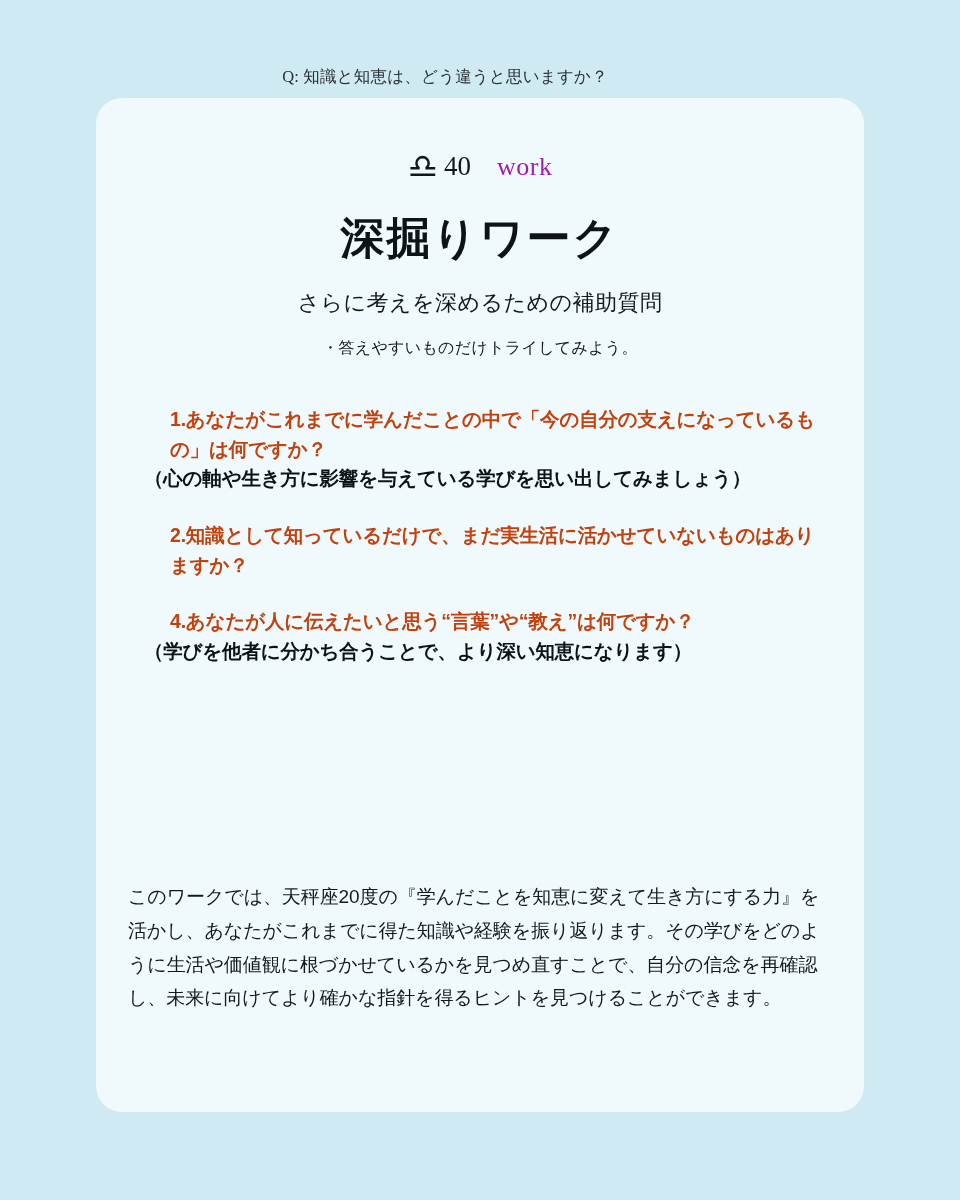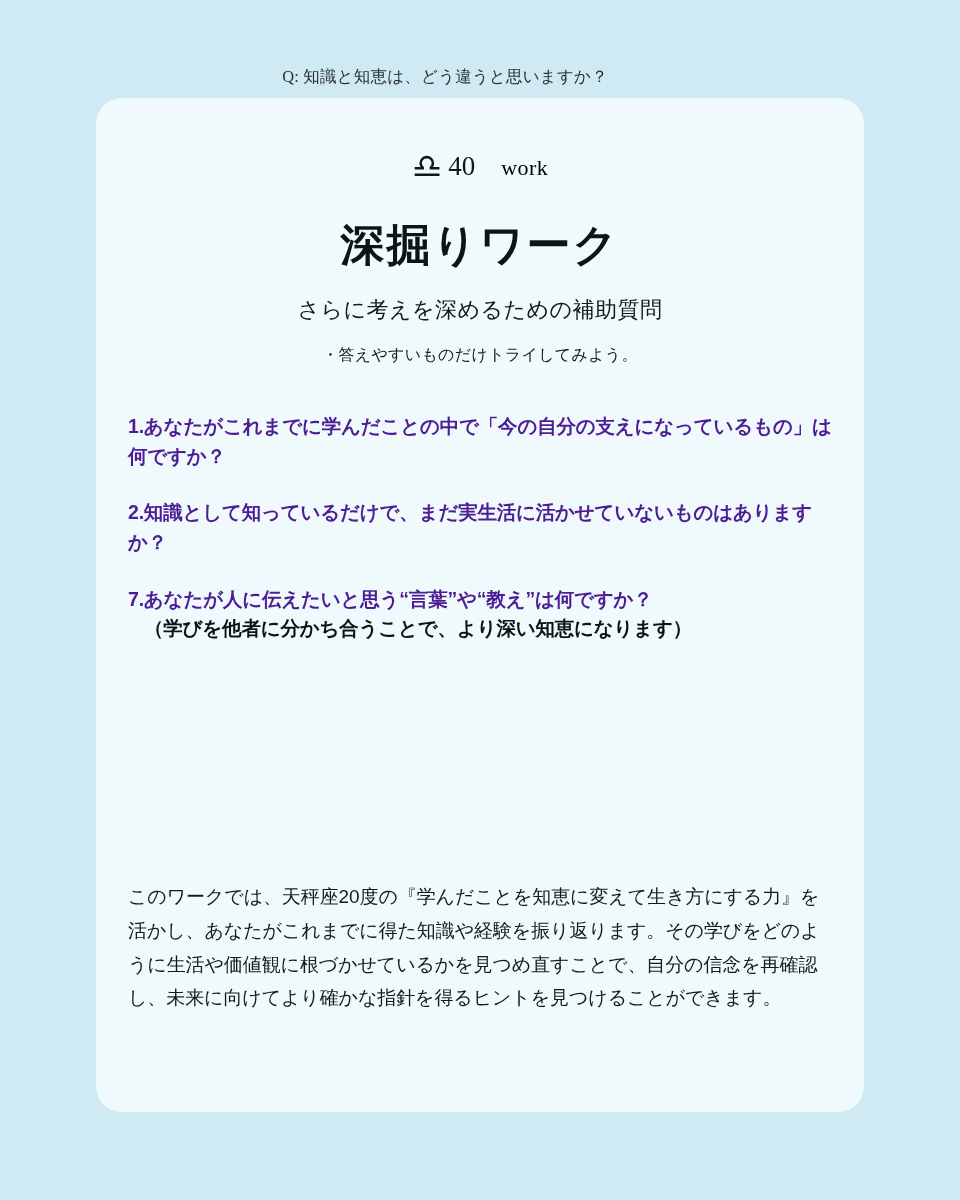--- a/index.html
+++ b/index.html
@@ -55,28 +55,28 @@
     color: #11171a;
     position: relative;
     top: 3px;
   }
   .sign-degree {
     font-size: 27px;
     font-family: "Liberation Serif", serif;
     color: #11171a;
   }
   .sign-word {
-    font-size: 22px;
+    font-size: 26px;
     font-family: "Liberation Serif", serif;
-    color: #000000;
+    color: #a21caf;
     margin-left: 20px;
     letter-spacing: 0.5px;
   }
   .card-title {
-    margin-top: 34px;
+    margin-top: 27px;
     text-align: center;
     font-size: 44px;
     font-weight: bold;
     letter-spacing: 2px;
     color: #0e1315;
     font-family: "Liberation Serif", serif;
   }
   .card-subtitle {
     margin-top: 20px;
     text-align: center;
@@ -98,21 +98,22 @@
     padding: 0 8px;
   }
   .q-block {
     margin-bottom: 27px;
   }
   .q-main {
     font-size: 19.5px;
     font-weight: bold;
     line-height: 1.52;
     letter-spacing: -0.2px;
-    color: #4c1d95;
+    color: #c2410c;
+    margin-left: 42px;
   }
   .q-sub {
     font-size: 19.5px;
     font-weight: bold;
     line-height: 1.52;
     letter-spacing: -0.2px;
     color: #0d1214;
     padding-left: 16px;
   }
   .summary {
@@ -154,29 +155,30 @@
     </div>
 
     <div class="card-title">深掘りワーク</div>
     <div class="card-subtitle">さらに考えを深めるための補助質問</div>
     <div class="card-note">・答えやすいものだけトライしてみよう。</div>
 
     <div class="questions">
 
       <div class="q-block">
         <div class="q-main">1.あなたがこれまでに学んだことの中で「今の自分の支えになっているもの」は何ですか？</div>
+        <div class="q-sub">（心の軸や生き方に影響を与えている学びを思い出してみましょう）</div>
       </div>
 
       <div class="q-block">
         <div class="q-main">2.知識として知っているだけで、まだ実生活に活かせていないものはありますか？</div>
       </div>
 
 
       <div class="q-block">
-        <div class="q-main">7.あなたが人に伝えたいと思う“言葉”や“教え”は何ですか？</div>
+        <div class="q-main">4.あなたが人に伝えたいと思う“言葉”や“教え”は何ですか？</div>
         <div class="q-sub">（学びを他者に分かち合うことで、より深い知恵になります）</div>
       </div>
 
     </div>
 
     <div class="summary">このワークでは、天秤座20度の『学んだことを知恵に変えて生き方にする力』を活かし、あなたがこれまでに得た知識や経験を振り返ります。その学びをどのように生活や価値観に根づかせているかを見つめ直すことで、自分の信念を再確認し、未来に向けてより確かな指針を得るヒントを見つけることができます。</div>
 
   </div>
 
 

